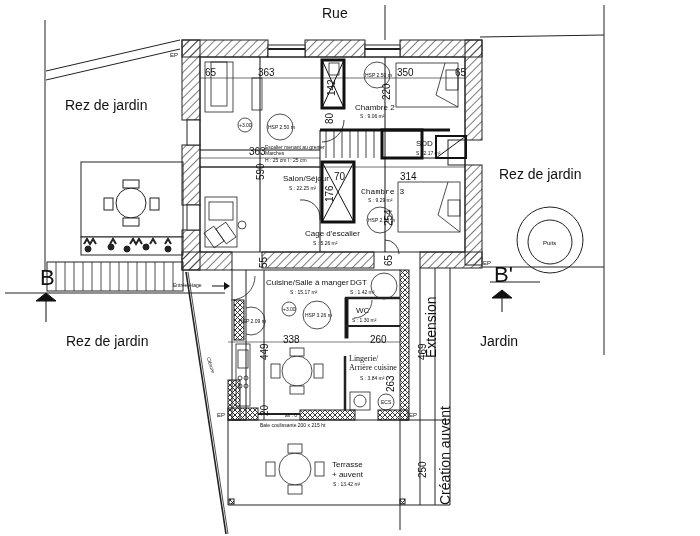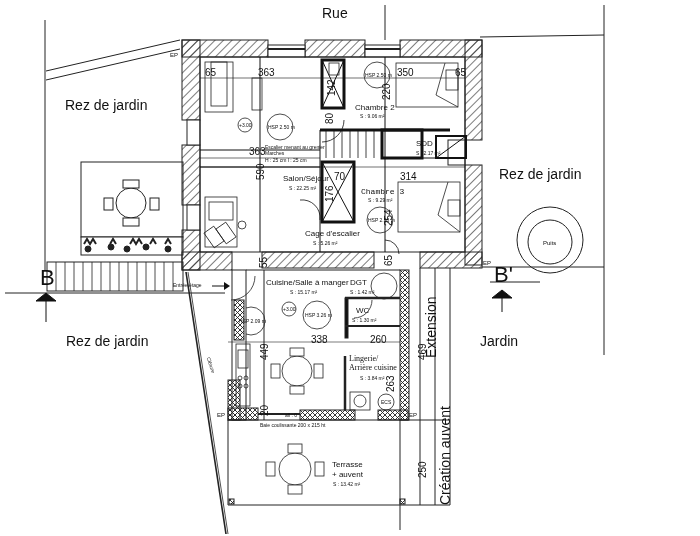--- a/index.html
+++ b/index.html
@@ -302,19 +302,19 @@
 <div class="lbl dim" style="left:455px;top:67px;">65</div>
 <div class="lbl dim vert" style="left:381px;top:100px;">220</div>
 <div class="lbl dim vert" style="left:326px;top:96px;">142</div>
 <div class="lbl dim vert" style="left:324px;top:124px;">80</div>
 <div class="lbl dim" style="left:334px;top:171px;">70</div>
 <div class="lbl dim vert" style="left:324px;top:202px;">176</div>
 <div class="lbl dim" style="left:400px;top:171px;">314</div>
 <div class="lbl dim vert" style="left:383px;top:226px;">254</div>
 <div class="lbl dim vert" style="left:258px;top:268px;">55</div>
 <div class="lbl dim vert" style="left:383px;top:266px;">65</div>
-<div class="lbl dim" style="left:283px;top:334px;margin-left:28px;">338</div>
+<div class="lbl dim" style="left:283px;top:334px;">338</div>
 <div class="lbl dim vert" style="left:259px;top:360px;">449</div>
 <div class="lbl dim vert" style="left:259px;top:416px;">20</div>
 <div class="lbl dim" style="left:370px;top:334px;">260</div>
 <div class="lbl dim vert" style="left:385px;top:392px;">263</div>
 <div class="lbl dim vert" style="left:417px;top:360px;">469</div>
 <div class="lbl dim vert" style="left:417px;top:478px;">250</div>
 
 </body></html>

